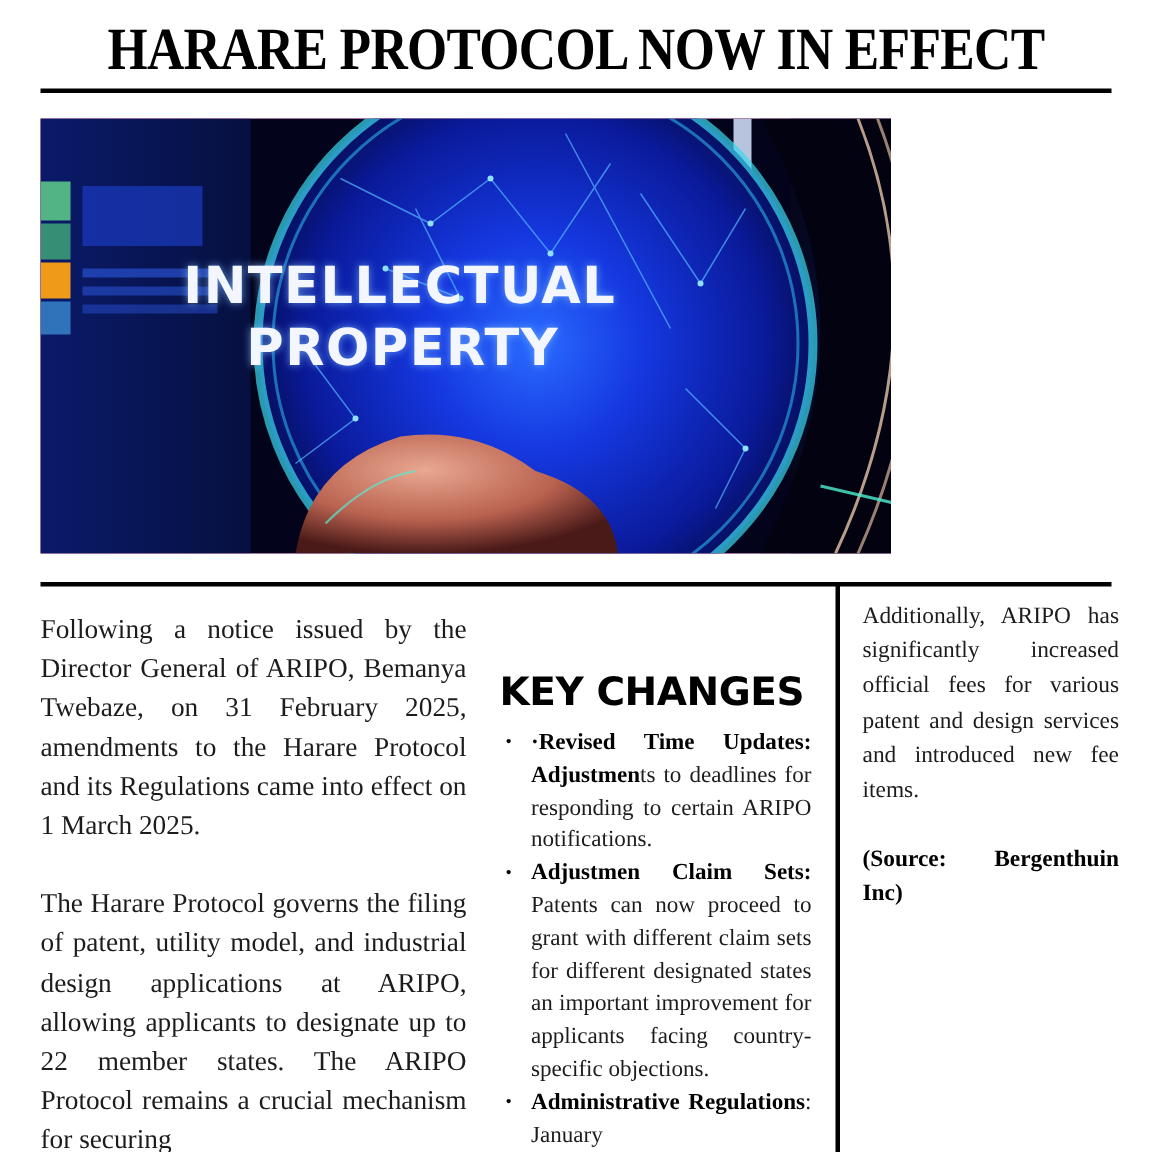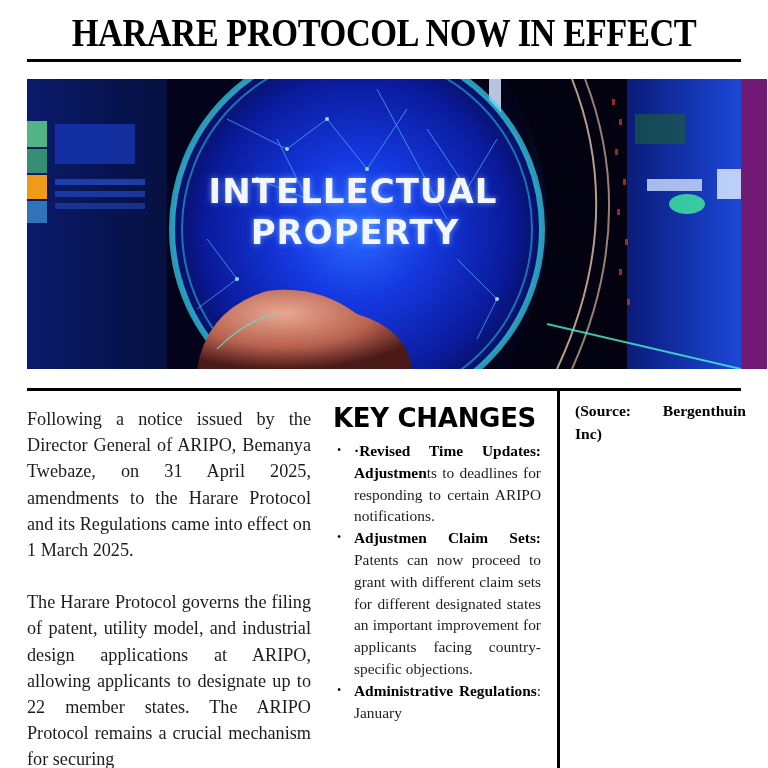--- a/index.html
+++ b/index.html
@@ -15,21 +15,21 @@
       line-height: 46px;
       letter-spacing: -0.5px;
       color: #000;
       transform: scaleX(0.86);
       transform-origin: center;
     }
     .rule-top {
       position: absolute; left: 27px; top: 59px; width: 714px; height: 3px; background: #000;
     }
     .hero {
-      position: absolute; left: 27px; top: 79px; width: 740px; height: 290px;
+      position: absolute; left: 27px; top: 79px; width: 567px; height: 290px;
       overflow: hidden;
       background: #701a75;
     }
     .hero svg { display: block; }
     .hero-text {
       position: absolute; left: 0; width: 100%; text-align: center;
       font-family: "DejaVu Sans", "Liberation Sans", sans-serif;
       font-weight: bold; color: #f3f6ff;
       text-shadow: 0 0 6px rgba(120,180,255,0.8);
       letter-spacing: 1px;
@@ -52,20 +52,21 @@
     .col-left p { margin-bottom: 26px; }
 
     .col-mid {
       position: absolute; left: 333px; top: 400px; width: 208px;
     }
     .key-title {
       font-family: "DejaVu Sans", "Liberation Sans", sans-serif;
       font-weight: bold; font-size: 26px; line-height: 36px;
       color: #000; letter-spacing: -0.3px;
       white-space: nowrap;
+      margin-top: 44px;
     }
     .key-list { list-style: none; margin-top: 4px; }
     .key-item {
       position: relative; padding-left: 21px;
       font-size: 15.4px; line-height: 21.8px; text-align: justify;
       color: #1c1c1c;
     }
     .key-item .bullet {
       position: absolute; left: 4px; top: 0; font-size: 12px; color: #000;
     }
@@ -170,21 +171,21 @@
     <path d="M 190 270 Q 220 240 250 235" stroke="#5ae8d0" stroke-width="1.5" fill="none" opacity="0.7"></path>
   </svg>
   <div class="hero-text hero-t1">INTELLECTUAL</div>
   <div class="hero-text hero-t2">PROPERTY</div>
 </div>
 
 <div class="rule-mid"></div>
 <div class="vrule"></div>
 
 <div class="col-left">
-  <p>Following a notice issued by the Director General of ARIPO, Bemanya Twebaze, on 31 April 2025, amendments to the Harare Protocol and its Regulations came into effect on 1 March 2025.</p>
+  <p>Following a notice issued by the Director General of ARIPO, Bemanya Twebaze, on 31 February 2025, amendments to the Harare Protocol and its Regulations came into effect on 1 March 2025.</p>
   <p>The Harare Protocol governs the filing of patent, utility model, and industrial design applications at ARIPO, allowing applicants to designate up to 22 member states. The ARIPO Protocol remains a crucial mechanism for securing</p>
 </div>
 
 <div class="col-mid">
   <h2 class="key-title">KEY CHANGES</h2>
   <ul class="key-list">
     <li class="key-item">
       <span class="bullet">•</span>
       <b>·Revised Time Updates: Adjustmen</b><span>ts to deadlines for responding to certain ARIPO notifications.</span>
     </li>
@@ -193,14 +194,15 @@
       <b>Adjustmen Claim Sets:</b><span> Patents can now proceed to grant with different claim sets for different designated states an important improvement for applicants facing country-specific objections.</span>
     </li>
     <li class="key-item">
       <span class="bullet">•</span>
       <b>Administrative Regulations</b><span>: January</span>
     </li>
   </ul>
 </div>
 
 <div class="col-right">
+  <p>Additionally, ARIPO has significantly increased official fees for various patent and design services and introduced new fee items.</p>
   <p class="source">(Source: Bergenthuin Inc)</p>
 </div>
 
 </body></html>

